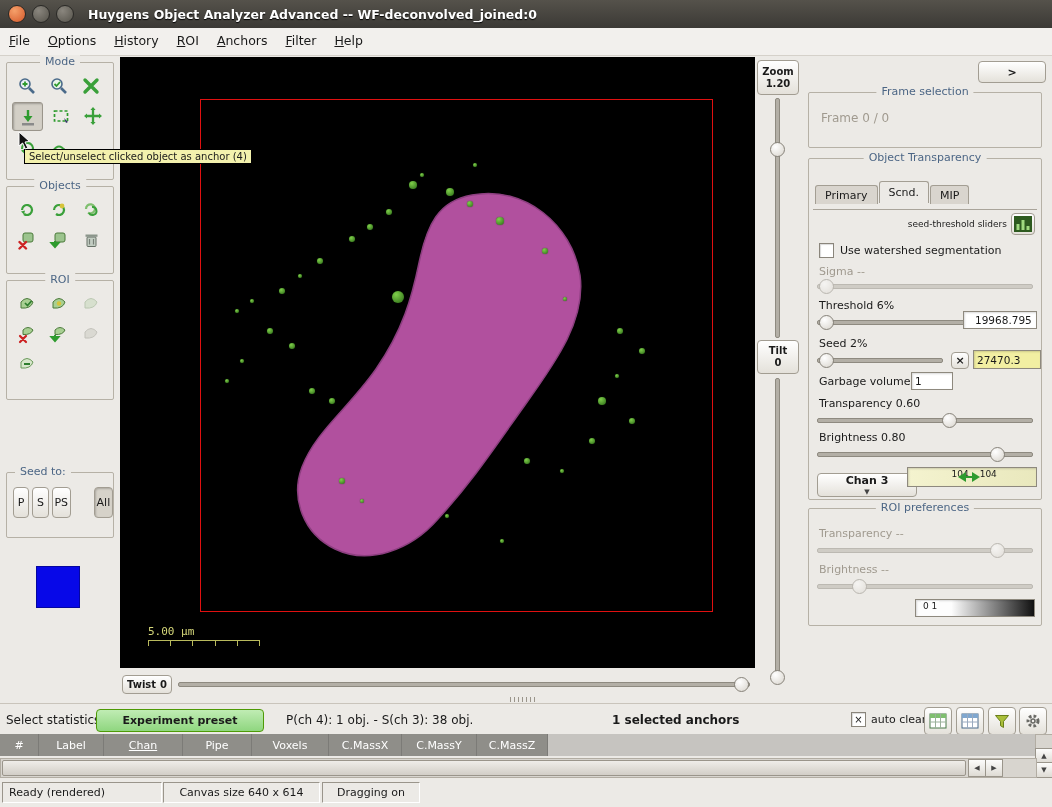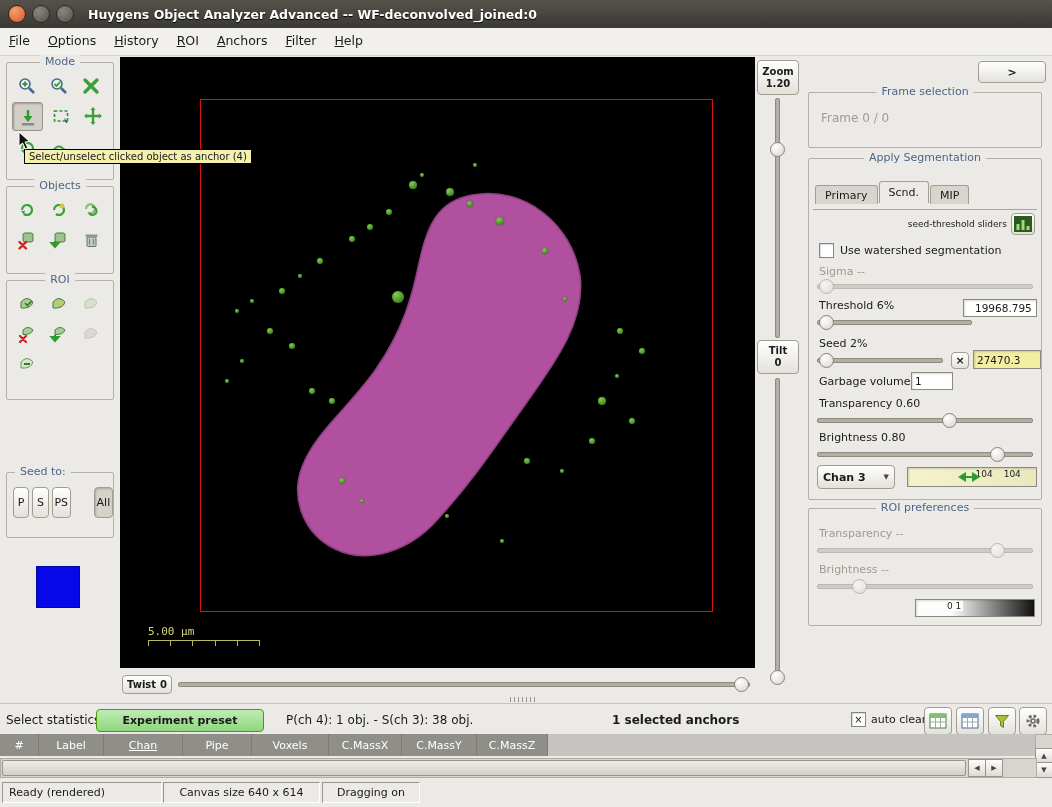--- a/index.html
+++ b/index.html
@@ -78,21 +78,21 @@
   .strough{position:absolute;background:#d8d5cf;border:1px solid #b2ada3;}
   .sthumb{position:absolute;background:linear-gradient(#efede9,#d2cec7);border:1px solid #9a958b;border-radius:2px;}
   
   .thead{position:absolute;left:0;top:734px;height:22px;width:1035px;background:#c6c4c0;display:flex;}
   .th{background:#8f8e89;color:#fff;font-size:11px;display:flex;align-items:center;
     justify-content:center;border-right:1px solid #7c7b77;height:22px;}
   
   .statusbar{position:absolute;left:0;top:778px;width:1052px;height:29px;background:#eceae6;}
   .scell{position:absolute;top:4px;height:19px;border:1px solid;border-color:#9a958b #ffffff #ffffff #9a958b;
     display:flex;align-items:center;padding:0 6px;font-size:11px;}
-  .tiny{font-size:9px;margin-left:24px;}
+  .tiny{font-size:9px;}
   svg{display:block;}
 </style>
 </head>
 <body>
 
 <div id="app">
 
   <div class="titlebar">
     <div class="winbtns">
       <div class="winbtn close"></div>
@@ -363,21 +363,21 @@
        background:repeating-linear-gradient(90deg,#9a958b 0 1px,transparent 1px 4px);"></div>
 
   <div class="btn" style="position:absolute;left:978px;top:61px;width:66px;height:20px;font-weight:bold;">&gt;</div>
 
   <div class="frame" style="left:808px;top:92px;width:232px;height:54px;">
     <span class="ftitle">Frame selection</span>
     <div class="lbl dim" style="left:12px;top:18px;font-size:12px;">Frame  0 / 0</div>
   </div>
 
   <div class="frame" style="left:808px;top:158px;width:232px;height:340px;">
-    <span class="ftitle">Apply Segmentation</span>
+    <span class="ftitle">Object Transparency</span>
 
     <div style="position:absolute;left:6px;top:22px;">
       <span class="tab">Primary</span><span class="tab active">Scnd.</span><span class="tab">MIP</span>
     </div>
     <div style="position:absolute;left:4px;right:4px;top:50px;border-top:1px solid #a9a49a;"></div>
 
     <div class="lbl tiny" style="right:34px;top:60px;">seed-threshold sliders</div>
     <div class="btn" style="position:absolute;right:6px;top:54px;width:22px;height:20px;padding:0;">
       <svg width="18" height="16">
           <rect width="18" height="16" fill="#2d5a1f"></rect>
@@ -396,21 +396,21 @@
     <div class="hslider disabled" style="left:8px;right:8px;top:120px;">
       <div class="trough"></div>
         <div class="thumb" style="left:2px;"></div>
     </div>
 
     <div class="lbl" style="left:10px;top:140px;">Threshold 6%</div>
     <div class="hslider" style="left:8px;top:156px;width:155px;">
       <div class="trough"></div>
         <div class="thumb" style="left:2px;"></div>
     </div>
-    <div class="entry" style="position:absolute;right:4px;top:140px;width:58px;height:16px;padding-left:11px;">19968.795</div>
+    <div class="entry" style="position:absolute;right:4px;top:152px;width:58px;height:16px;padding-left:11px;">19968.795</div>
 
     <div class="lbl" style="left:10px;top:178px;">Seed 2%</div>
     <div class="hslider" style="left:8px;top:194px;width:126px;">
       <div class="trough"></div>
         <div class="thumb" style="left:2px;"></div>
     </div>
     <div class="btn" style="position:absolute;left:142px;top:193px;width:16px;height:15px;font-size:11px;font-weight:bold;">×</div>
     <div class="entry yellow" style="position:absolute;left:164px;top:191px;width:60px;height:17px;">27470.3</div>
 
     <div class="lbl" style="left:10px;top:216px;">Garbage volume</div>
@@ -421,21 +421,21 @@
       <div class="trough"></div>
         <div class="thumb" style="left:58%;"></div>
     </div>
 
     <div class="lbl" style="left:10px;top:272px;">Brightness 0.80</div>
     <div class="hslider" style="left:8px;right:8px;top:288px;">
       <div class="trough"></div>
         <div class="thumb" style="left:80%;"></div>
     </div>
 
-    <div class="btn" style="position:absolute;left:8px;top:306px;width:66px;height:22px;justify-content:space-between;padding:0 5px;">
+    <div class="btn" style="position:absolute;left:8px;top:314px;width:66px;height:22px;justify-content:space-between;padding:0 16px;flex-direction:column;">
       <span style="font-size:11px;font-weight:bold;">Chan 3</span>
       <span style="font-size:7px;color:#444;">▼</span>
     </div>
     <div class="entry" style="position:absolute;left:98px;top:308px;width:128px;height:18px;padding:0;
          background:linear-gradient(90deg,#f4f3cf,#e9e8bd);">
       <span class="tiny" style="position:absolute;left:34%;top:1px;">104</span>
       <span class="tiny" style="position:absolute;left:56%;top:1px;">104</span>
       <svg width="128" height="18" style="position:absolute;left:0;top:0;">
         <polygon points="50,9 58,4 58,14" fill="#2e9b2e"></polygon>
         <polygon points="72,9 64,4 64,14" fill="#2e9b2e"></polygon>

